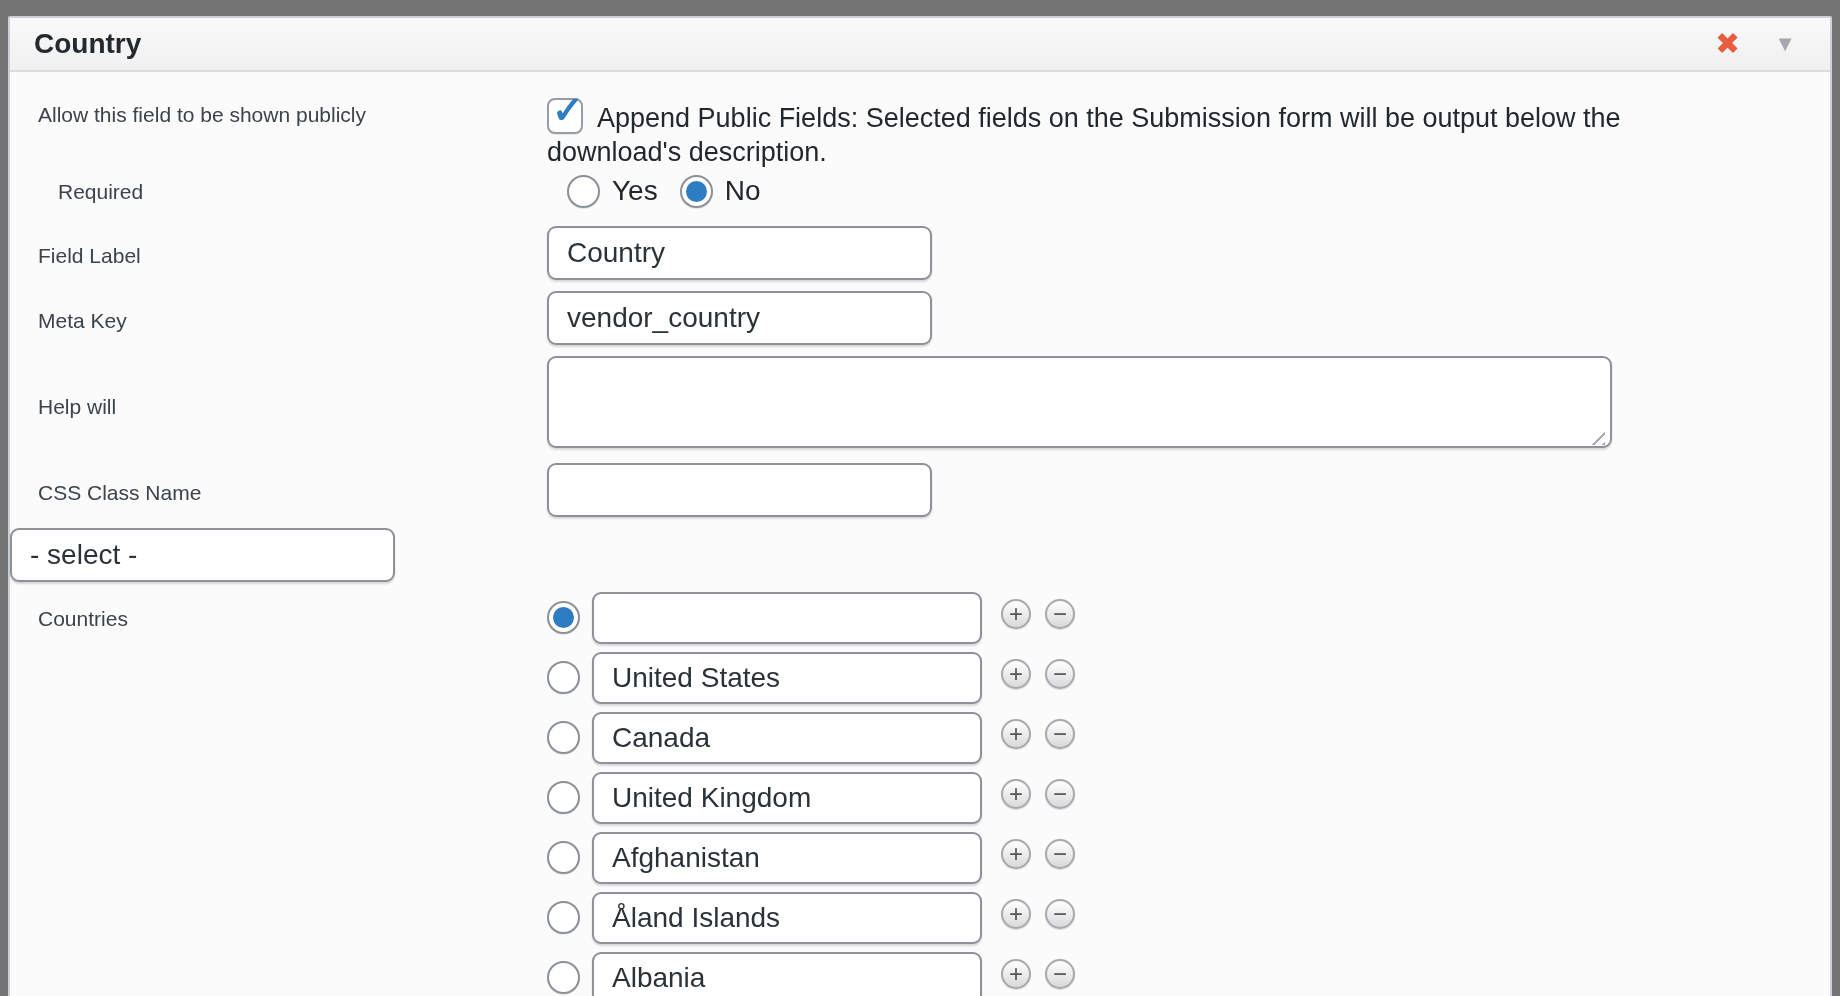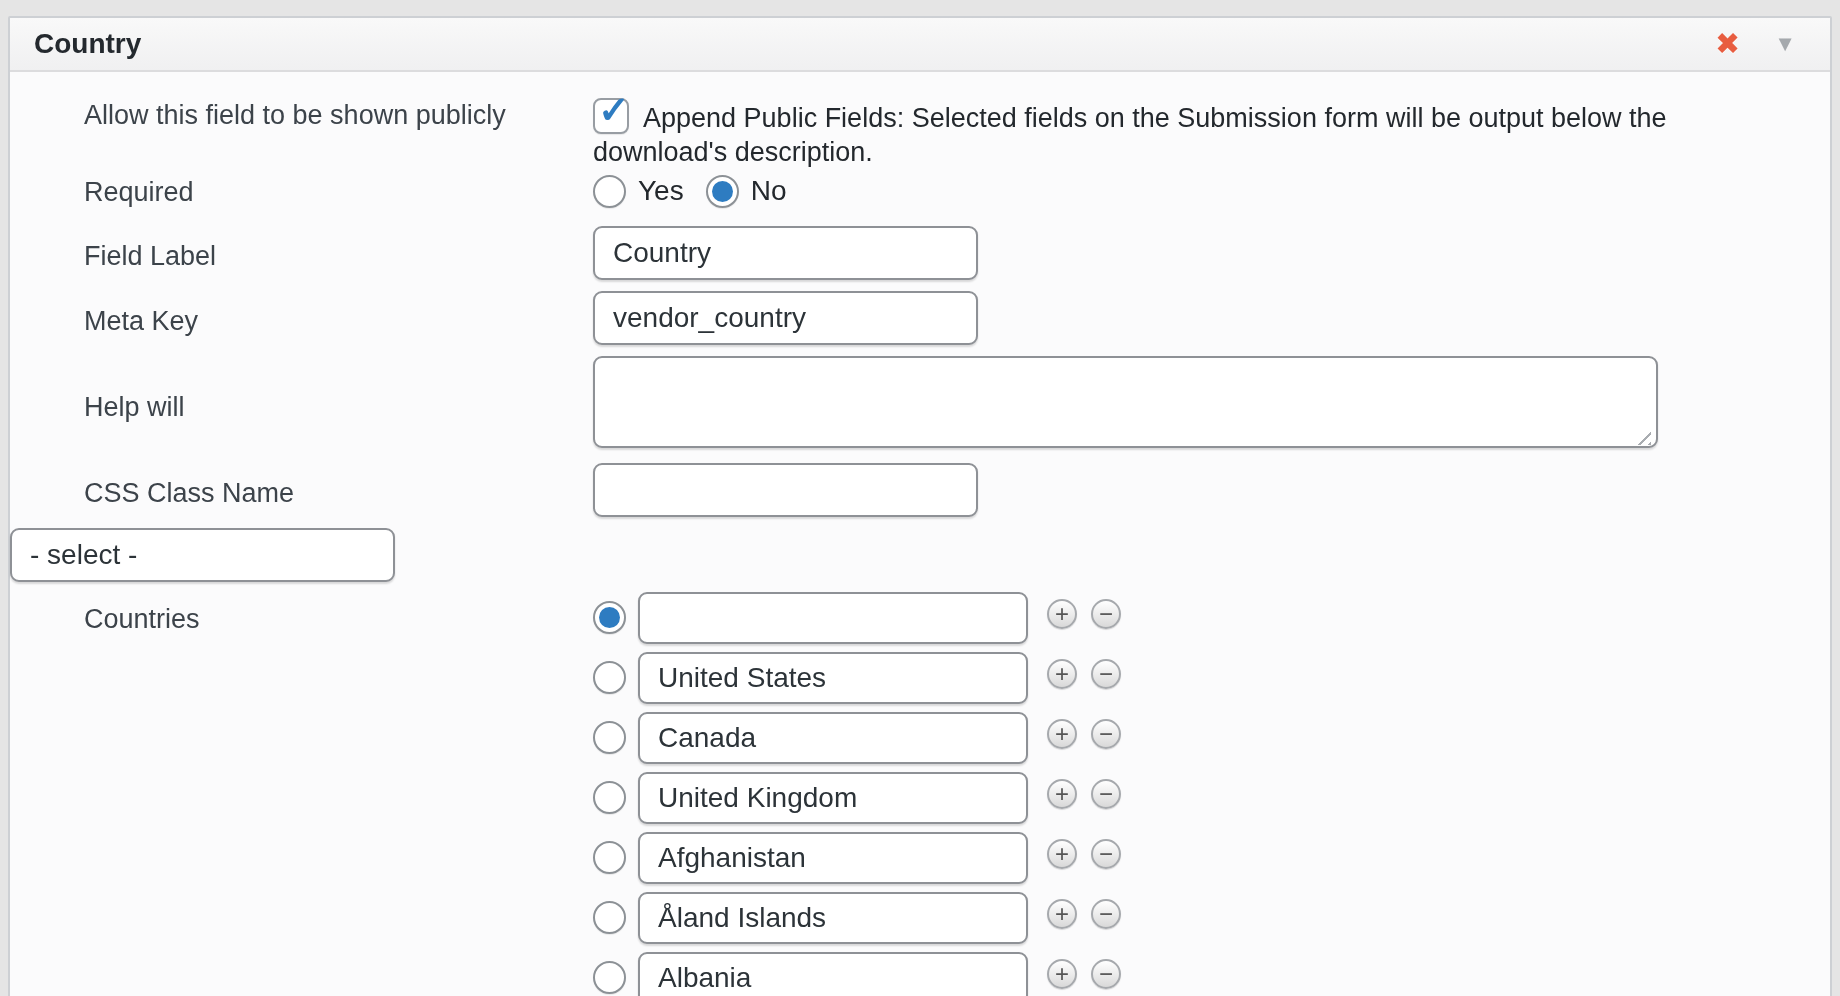--- a/index.html
+++ b/index.html
@@ -1,40 +1,40 @@
 <!DOCTYPE html>
 <html style="--accent-blue: #2e7cc1;"><head>
 <meta charset="utf-8">
 <style>
   * { margin:0; padding:0; box-sizing:border-box; }
   html,body { background:#ffffff; }
   body { font-family:"Liberation Sans", sans-serif; color:#3c434a; }
   .screen {
-    position:relative; width:1840px; height:996px; overflow:hidden; background:#e5e5e5;
+    position:relative; width:1840px; height:996px; overflow:hidden; background:#737373;
   }
   .postbox {
     position:absolute; left:8px; top:16px; width:1824px; height:1020px;
     background:#fbfbfc; border:2px solid #cdd0d4; border-radius:2px;
   }
   
   .postbox-header {
     position:relative; height:54px;
     background:linear-gradient(to bottom,#f9f9f9,#f0f0f1);
     border-bottom:2px solid #dcdcde;
     display:flex; align-items:center;
   }
   .postbox-title { font-size:28px; font-weight:bold; color:#24292e; padding-left:24px; }
   .header-actions { position:absolute; right:34px; top:0; height:100%; display:flex; align-items:center; gap:34px; }
   .delete-x { font-size:30px; color:#e85d40; line-height:1; cursor:pointer;
               text-shadow:0 1px 0 rgba(255,255,255,.6); }
   .collapse-tri { font-size:22px; color:#a5a9ad; line-height:1; cursor:pointer; }
   
   .postbox-body { padding-top:26px; }
   .row { display:flex; align-items:flex-start; }
-  .row-label { width:537px; min-width:537px; padding-left:28px; font-size:27px; color:#3c434a; line-height:34px;margin-left:46px; }
+  .row-label { width:537px; min-width:537px; padding-left:28px; font-size:21px; color:#3c434a; line-height:34px; }
   .row-content { flex:1; }
   .pad6  { padding-top:6px; }
   .pad10 { padding-top:10px; }
   
   .row-public { min-height:68px; }
   .public-desc { width:1170px; font-size:27px; line-height:34px; color:#23282d; }
   .checkbox {
     display:inline-block; vertical-align:-7px; width:36px; height:36px; margin-right:14px;
     background:#fff; border:2px solid #989da3; border-radius:8px; position:relative; cursor:pointer;
     box-shadow:0 1px 1px rgba(0,0,0,.08);
@@ -46,21 +46,21 @@
   
   .radio {
     display:inline-block; width:33px; height:33px; border-radius:50%;
     background:#fff; border:2px solid #8c9196; position:relative; cursor:pointer;
     box-shadow:0 1px 1px rgba(0,0,0,.08); flex:none;
   }
   .radio.checked::after {
     content:""; position:absolute; left:4px; top:4px; width:21px; height:21px; border-radius:50%;
     background:var(--accent-blue,#2e7cc1);
   }
-  .row-required { margin-top:6px; min-height:40px; }
+  .row-required { margin-top:6px; min-height:40px;padding-left:20px; }
   .radio-group { display:flex; }
   .radio-group .radio { margin-right:12px; }
   .radio-opt-label { font-size:28px; color:#23282d; margin-right:22px; }
   
   .text-input {
     height:54px; background:#fff; border:2px solid #8e9196; border-radius:9px;
     font-family:"Liberation Sans", sans-serif; font-size:28px; color:#2c3338;
     padding:0 18px; outline:none;
     box-shadow:0 2px 2px rgba(0,0,0,.14);
   }

